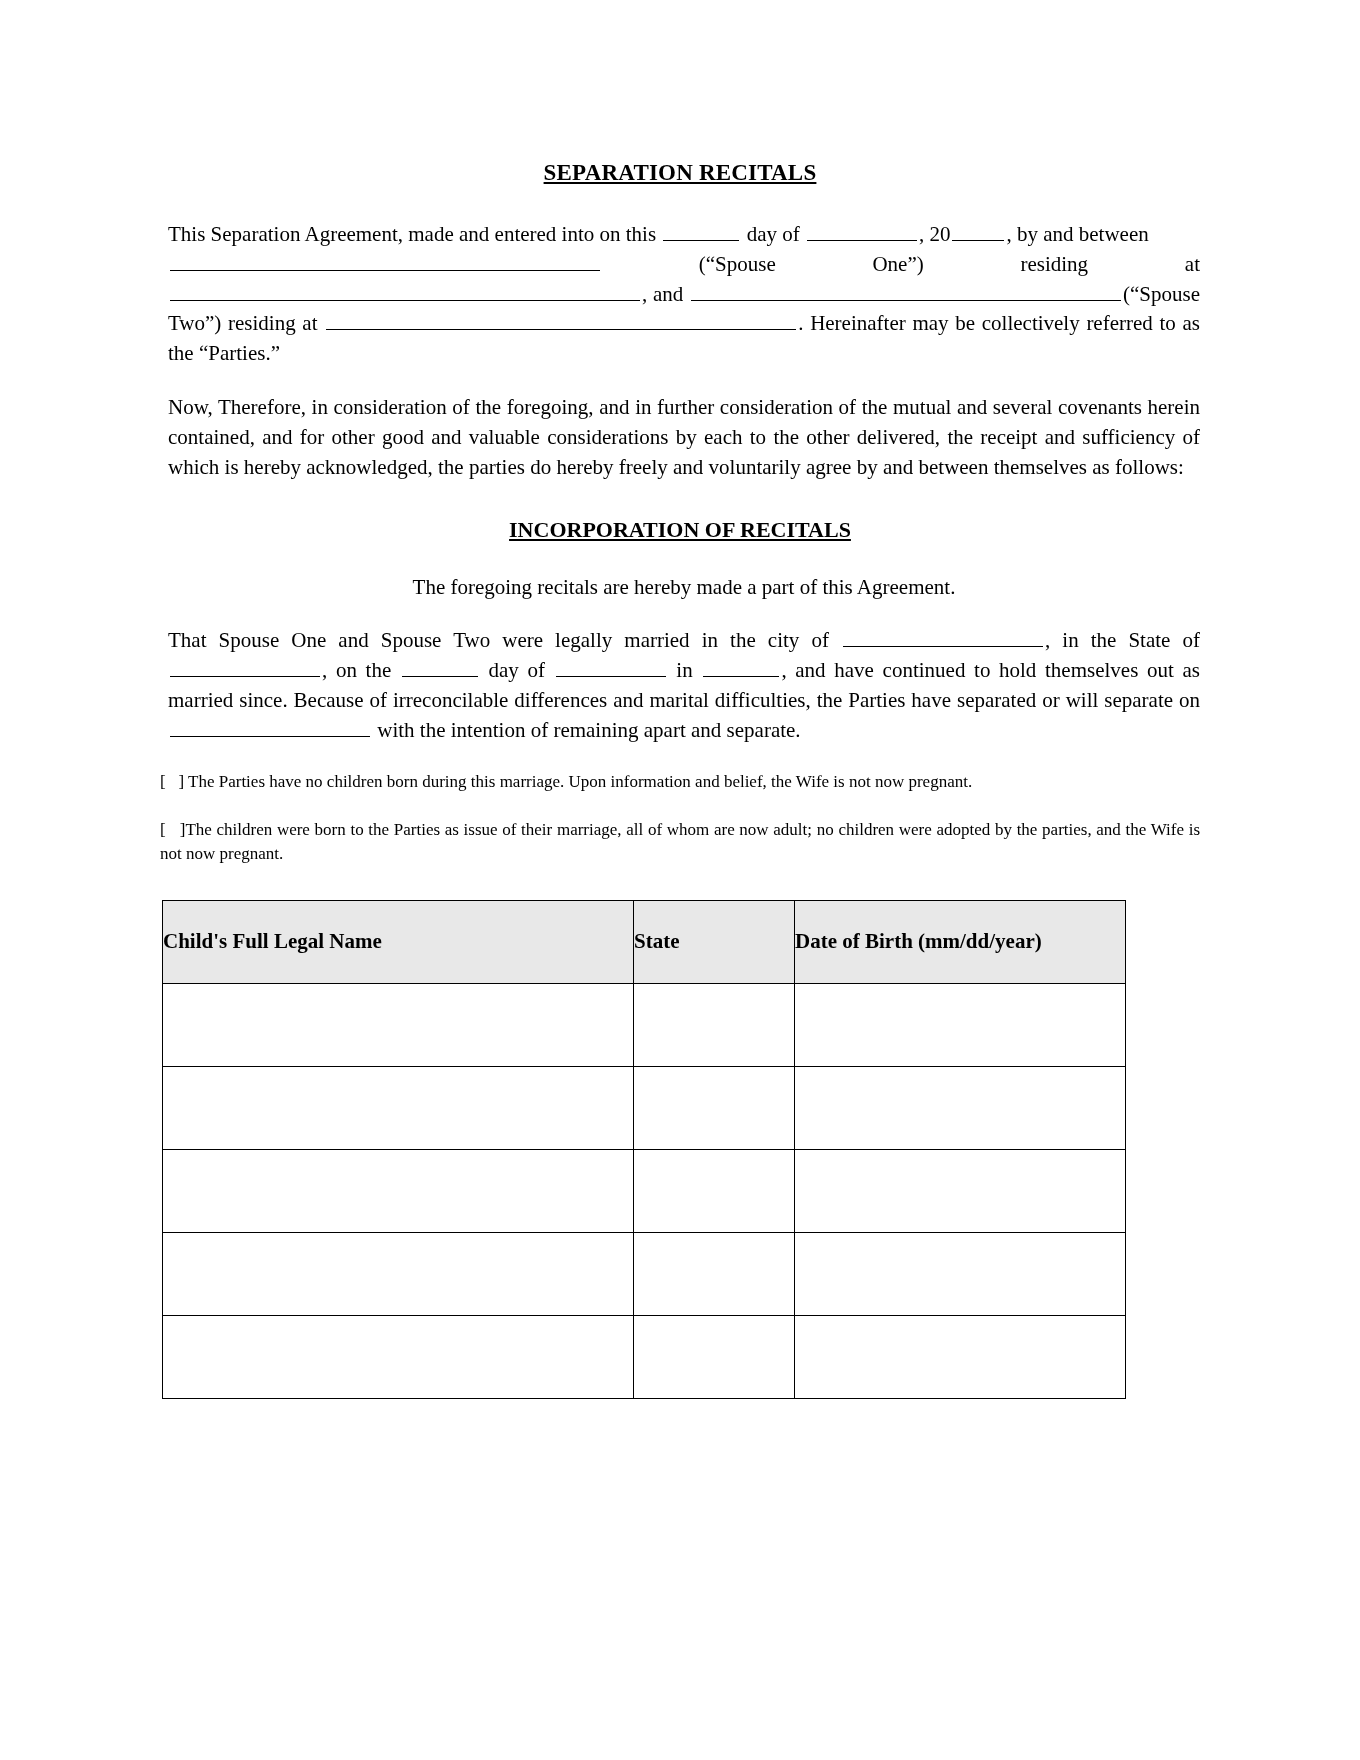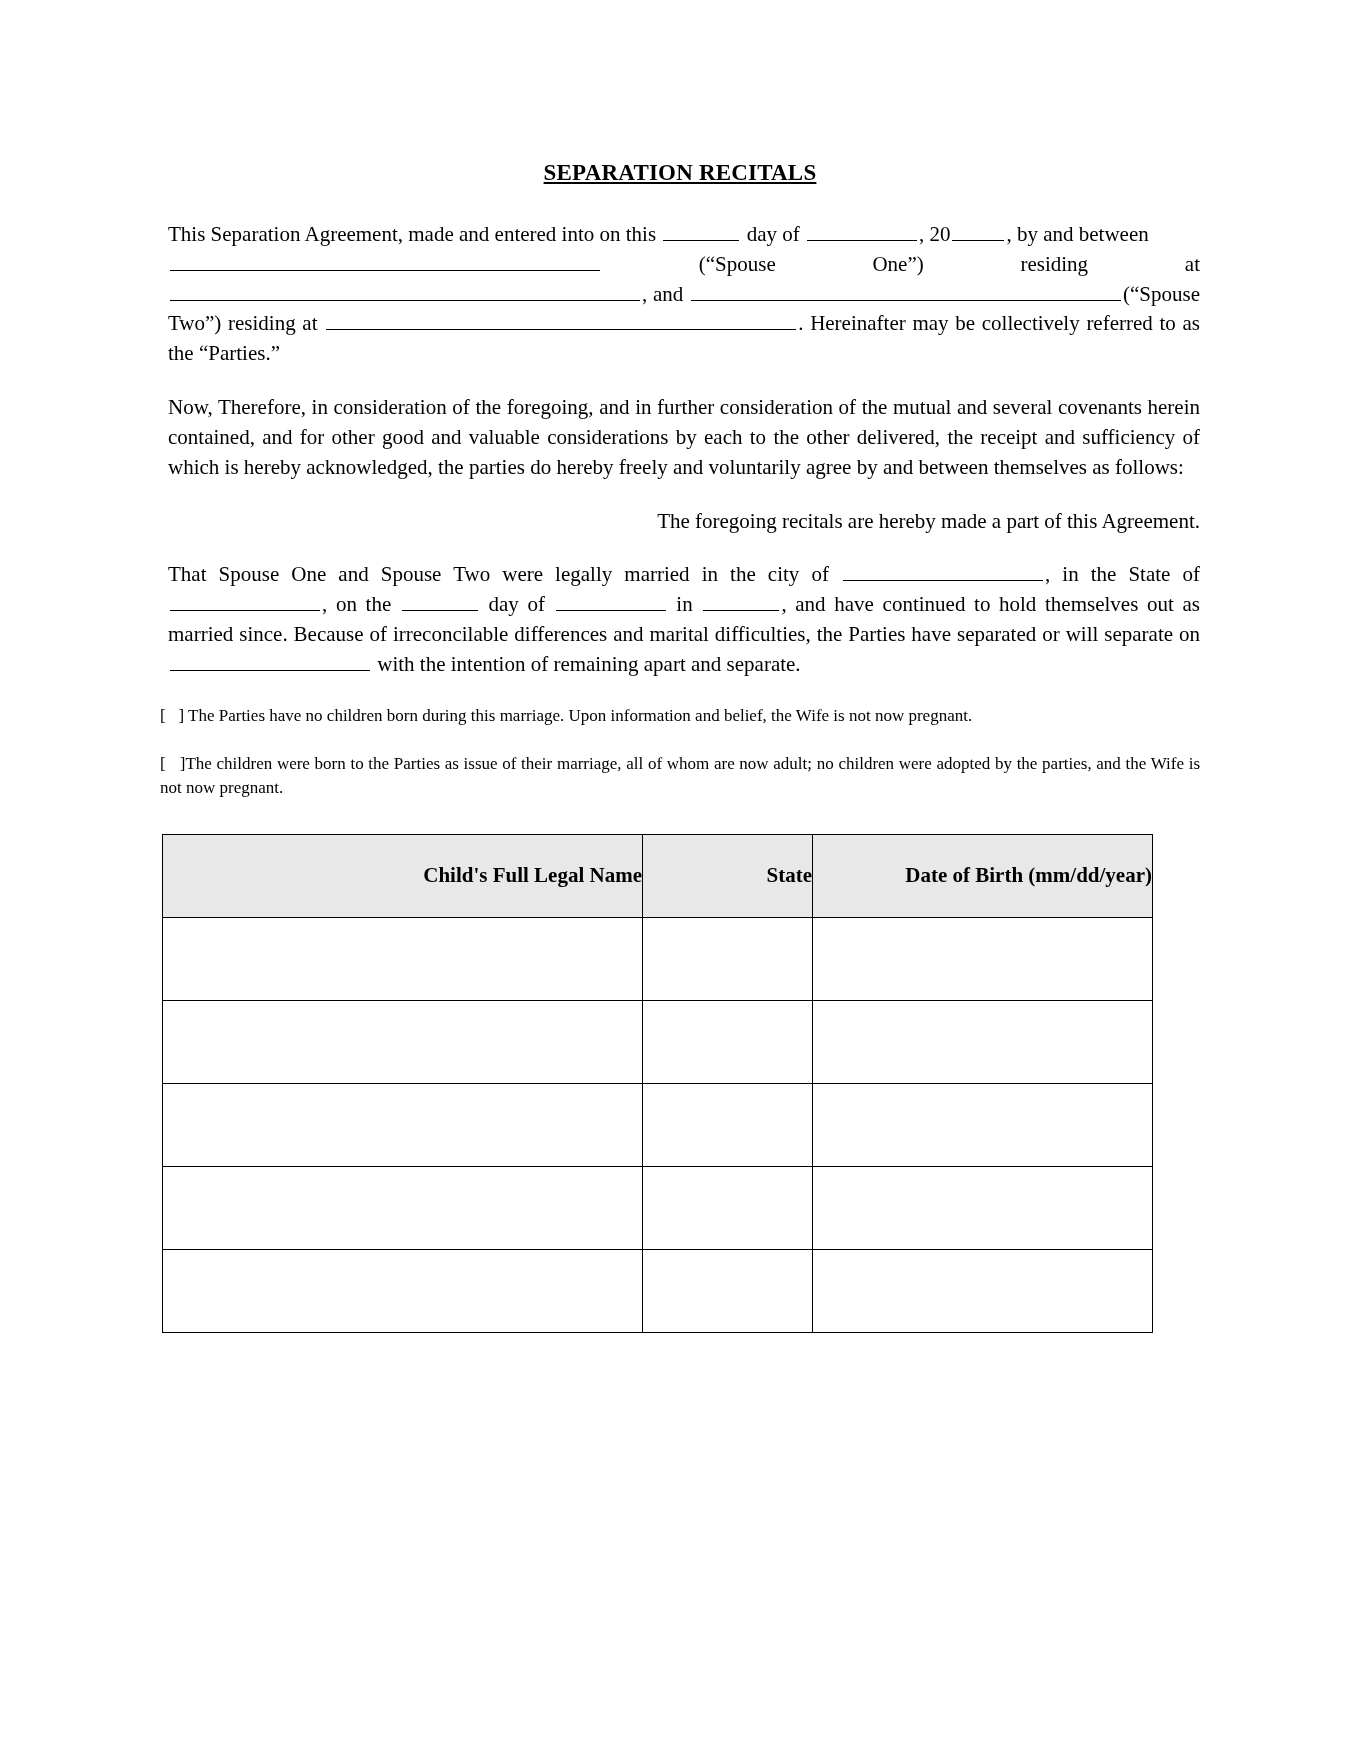--- a/index.html
+++ b/index.html
@@ -40,21 +40,21 @@
     font-size: 21px;
     line-height: 1.42;
     margin: 0 0 24px 8px;
     text-align: justify;
     text-justify: inter-word;
   }
   p.justify-spread {
     text-align: justify;
   }
   p.no-justify {
-    text-align: right;
+    text-align: center;
   }
   .blank {
     display: inline-block;
     border-bottom: 1px solid #000;
     vertical-align: baseline;
     height: 0.95em;
     margin: 0 2px;
   }
   .b-xs { width: 52px; }
   .b-sm { width: 76px; }
@@ -79,23 +79,22 @@
   table.children-table th,
   table.children-table td {
     border: 1px solid #000;
     padding: 0;
   }
   table.children-table th {
     background: #e8e8e8;
     font-weight: bold;
     font-size: 21px;
     height: 82px;
-    text-align: right;
+    text-align: left;
     vertical-align: middle;
-    padding-left: 9px;
   }
   table.children-table td {
     height: 82px;
   }
   .col-name { width: 470px; }
   .col-gender { width: 160px; }
   .col-dob { width: 330px; }
 </style>
 </head>
 <body>
@@ -104,20 +103,21 @@
 
   <h1 class="doc-title">SEPARATION RECITALS</h1>
 
   <p class="body-par justify-spread">
     <span>This Separation Agreement, made and entered into on this </span><span class="blank b-sm"></span><span> day of </span><span class="blank b-md"></span><span>, 20</span><span class="blank b-xs"></span><span>, by and between </span><br>
     <span class="blank b-line2"></span><span> (“Spouse One”) residing at </span><span class="blank b-addr"></span><span>, and </span><span class="blank b-full"></span><span>(“Spouse Two”) residing at </span><span class="blank b-addr"></span><span>. Hereinafter may be collectively referred to as the “Parties.”</span>
   </p>
 
   <p class="body-par">Now, Therefore, in consideration of the foregoing, and in further consideration of the mutual and several covenants herein contained, and for other good and valuable considerations by each to the other delivered, the receipt and sufficiency of which is hereby acknowledged, the parties do hereby freely and voluntarily agree by and between themselves as follows:</p>
 
+  <h2 class="section-heading">INCORPORATION OF RECITALS</h2>
 
   <p class="body-par no-justify">The foregoing recitals are hereby made a part of this Agreement.</p>
 
   <p class="body-par justify-spread">
     <span>That Spouse One and Spouse Two were legally married in the city of </span><span class="blank b-xl"></span><span>, in the State of </span><span class="blank b-lg"></span><span>, on the </span><span class="blank b-sm"></span><span> day of </span><span class="blank b-md"></span><span> in </span><span class="blank b-sm"></span><span>, and have continued to hold themselves out as married since. Because of irreconcilable differences and marital difficulties, the Parties have separated or will separate on </span><span class="blank b-xl"></span><span> with the intention of remaining apart and separate.</span>
   </p>
 
   <p class="checkbox-par">
     <span>[</span>&nbsp;&nbsp;&nbsp;<span>]</span>
     <span>The Parties have no children born during this marriage.  Upon information and belief, the Wife is not now pregnant.</span>

